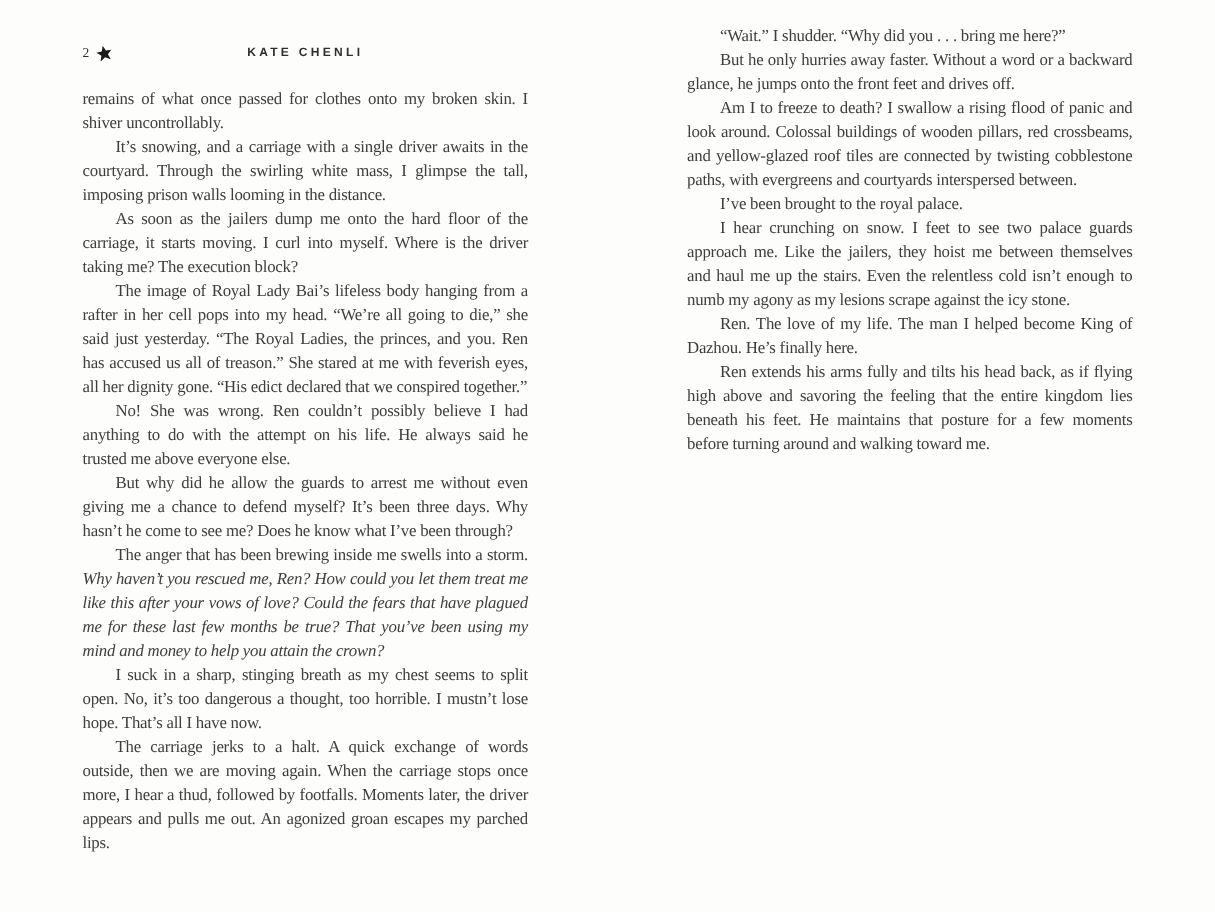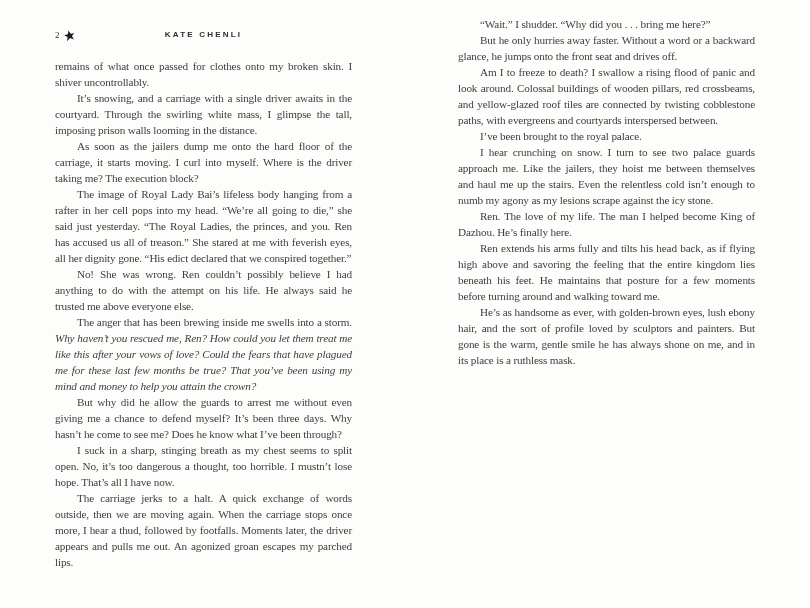--- a/index.html
+++ b/index.html
@@ -81,33 +81,32 @@
         </svg>
       </span>
       <span class="running-title">KATE CHENLI</span>
     </div>
     <div class="text-col">
         <p class="para"><span>remains of what once passed for clothes onto my broken skin. I shiver uncontrollably.</span></p>
         <p class="para indent"><span>It’s snowing, and a carriage with a single driver awaits in the courtyard. Through the swirling white mass, I glimpse the tall, imposing prison walls looming in the distance.</span></p>
         <p class="para indent"><span>As soon as the jailers dump me onto the hard floor of the carriage, it starts moving. I curl into myself. Where is the driver taking me? The execution block?</span></p>
         <p class="para indent"><span>The image of Royal Lady Bai’s lifeless body hanging from a rafter in her cell pops into my head. “We’re all going to die,” she said just yesterday. “The Royal Ladies, the princes, and you. Ren has accused us all of treason.” She stared at me with feverish eyes, all her dignity gone. “His edict declared that we conspired together.”</span></p>
         <p class="para indent"><span>No! She was wrong. Ren couldn’t possibly believe I had anything to do with the attempt on his life. He always said he trusted me above everyone else.</span></p>
+        <p class="para indent"><span>But why did he allow the guards to arrest me without even giving me a chance to defend myself? It’s been three days. Why hasn’t he come to see me? Does he know what I’ve been through?</span></p>
         <p class="para indent"><span>The anger that has been brewing inside me swells into a storm. </span><em>Why haven’t you rescued me, Ren? How could you let them treat me like this after your vows of love? Could the fears that have plagued me for these last few months be true? That you’ve been using my mind and money to help you attain the crown?</em></p>
-        <p class="para indent"><span>But why did he allow the guards to arrest me without even giving me a chance to defend myself? It’s been three days. Why hasn’t he come to see me? Does he know what I’ve been through?</span></p>
         <p class="para indent"><span>I suck in a sharp, stinging breath as my chest seems to split open. No, it’s too dangerous a thought, too horrible. I mustn’t lose hope. That’s all I have now.</span></p>
         <p class="para indent"><span>The carriage jerks to a halt. A quick exchange of words outside, then we are moving again. When the carriage stops once more, I hear a thud, followed by footfalls. Moments later, the driver appears and pulls me out. An agonized groan escapes my parched lips.</span></p>
       </div>
   </div>
 
   <div class="page page-right">
     <div class="text-col">
         <p class="para indent"><span>“Wait.” I shudder. “Why did you . . . bring me here?”</span></p>
-        <p class="para indent"><span>But he only hurries away faster. Without a word or a backward glance, he jumps onto the front seat and drives off.</span></p>
+        <p class="para indent"><span>But he only hurries away faster. Without a word or a backward glance, he jumps onto the front feet and drives off.</span></p>
         <p class="para indent"><span>Am I to freeze to death? I swallow a rising flood of panic and look around. Colossal buildings of wooden pillars, red crossbeams, and yellow-glazed roof tiles are connected by twisting cobblestone paths, with evergreens and courtyards interspersed between.</span></p>
         <p class="para indent"><span>I’ve been brought to the royal palace.</span></p>
-        <p class="para indent"><span>I hear crunching on snow. I turn to see two palace guards approach me. Like the jailers, they hoist me between themselves and haul me up the stairs. Even the relentless cold isn’t enough to numb my agony as my lesions scrape against the icy stone.</span></p>
+        <p class="para indent"><span>I hear crunching on snow. I feet to see two palace guards approach me. Like the jailers, they hoist me between themselves and haul me up the stairs. Even the relentless cold isn’t enough to numb my agony as my lesions scrape against the icy stone.</span></p>
         <p class="para indent"><span>Ren. The love of my life. The man I helped become King of Dazhou. He’s finally here.</span></p>
         <p class="para indent"><span>Ren extends his arms fully and tilts his head back, as if flying high above and savoring the feeling that the entire kingdom lies beneath his feet. He maintains that posture for a few moments before turning around and walking toward me.</span></p>
-        <p class="para indent"><span>He’s as handsome as ever, with golden-brown eyes, lush ebony hair, and the sort of profile loved by sculptors and painters. But gone is the warm, gentle smile he has always shone on me, and in its place is a ruthless mask.</span></p>
       </div>
   </div>
 
 </div>
 
 </body></html>

